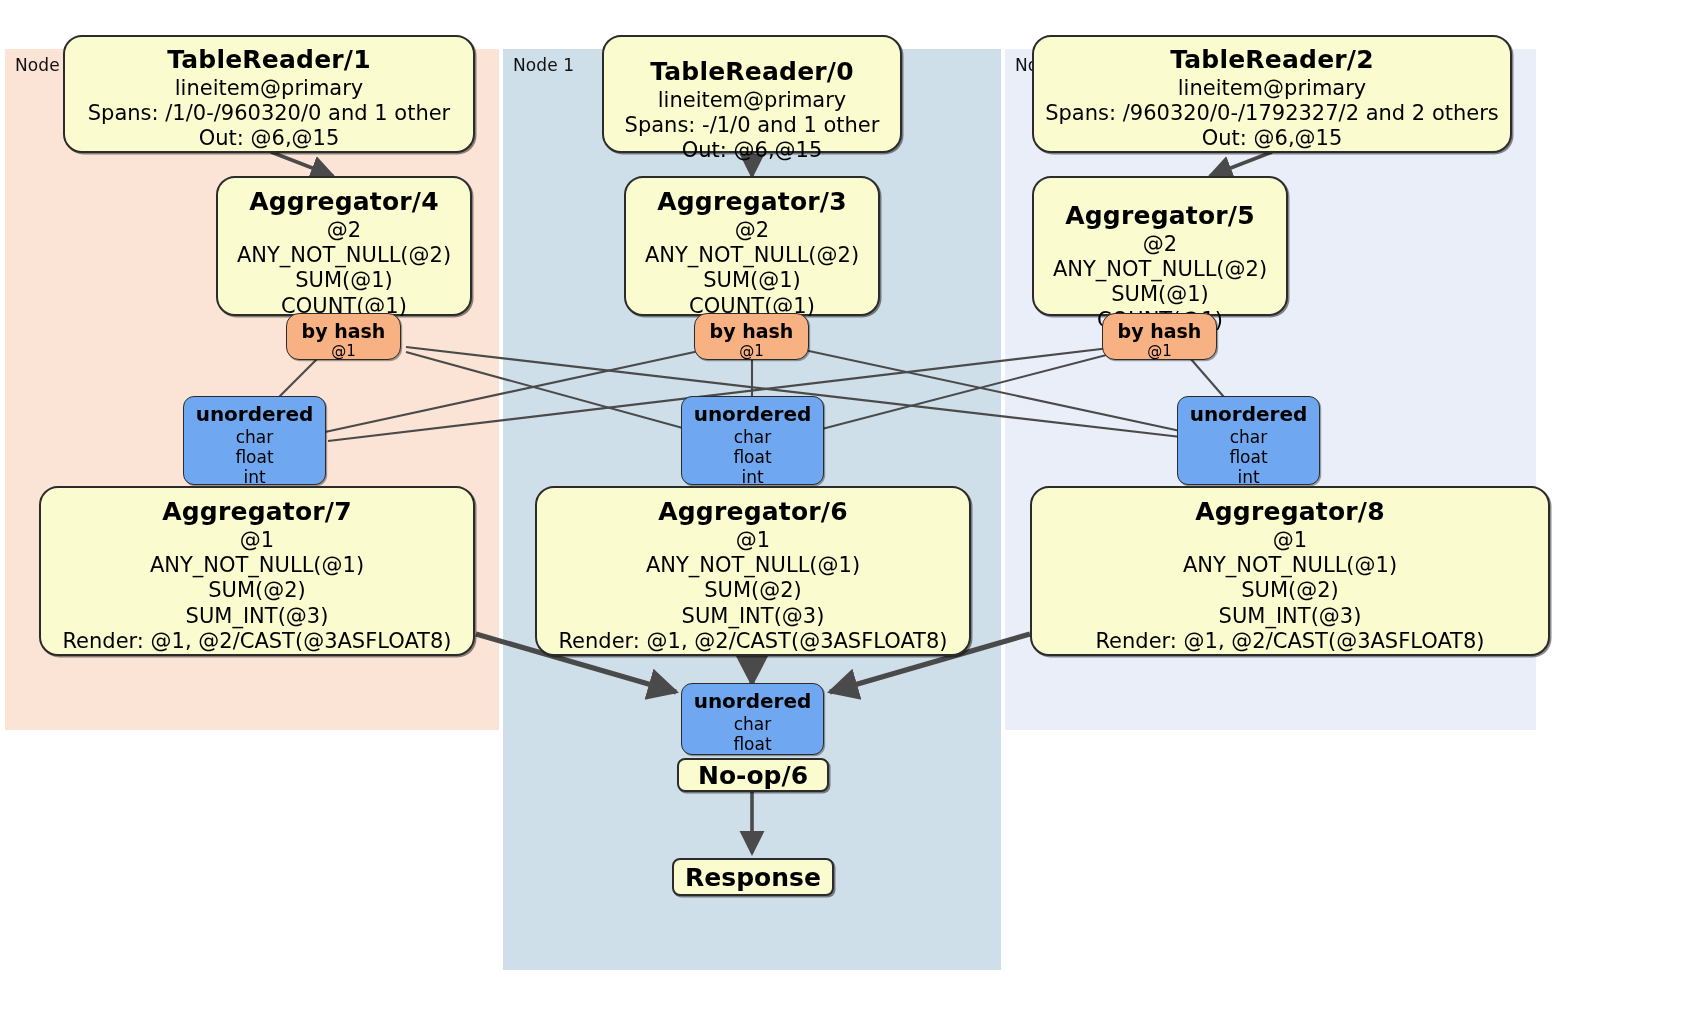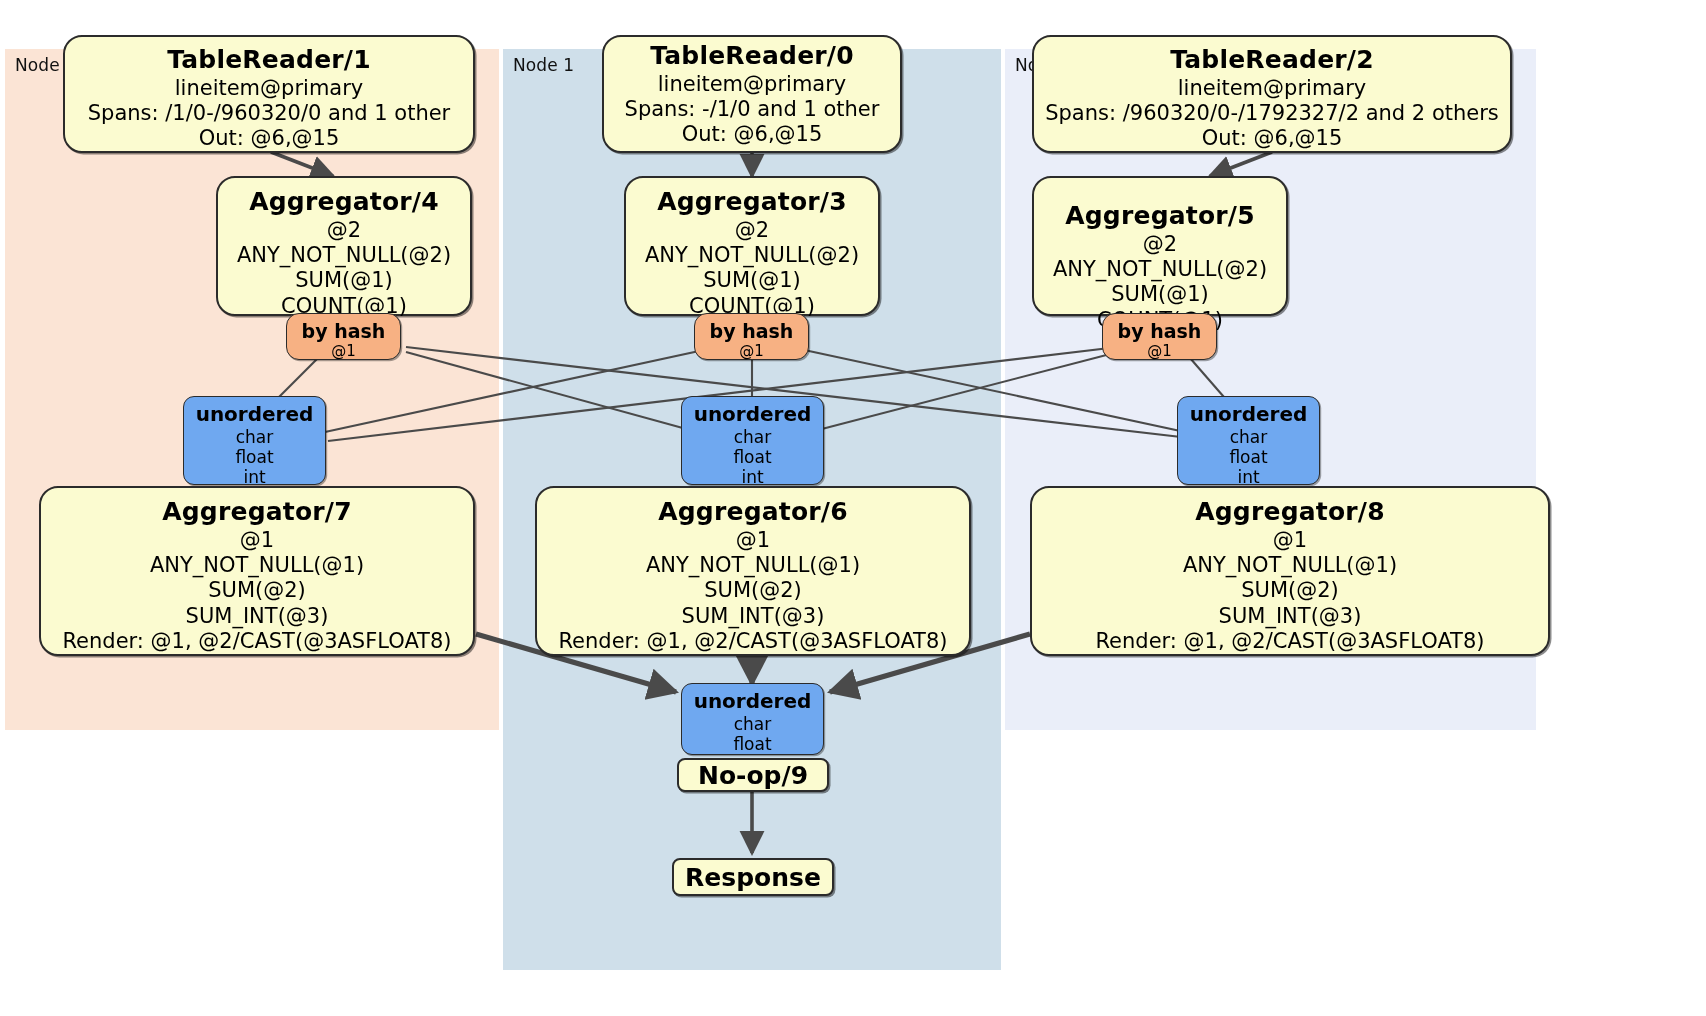--- a/index.html
+++ b/index.html
@@ -88,21 +88,21 @@
     <path class="med" d="M752,790 L752,853" marker-end="url(#ah-med)"></path>
   </svg>
 
   <div class="proc" style="left:63px;top:35px;width:412px;height:118px;padding-top:8px;">
     <div class="title">TableReader/1</div>
     <div class="line">lineitem@primary</div>
     <div class="line">Spans: /1/0-/960320/0 and 1 other</div>
     <div class="line">Out: @6,@15</div>
   </div>
 
-  <div class="proc" style="left:602px;top:35px;width:300px;height:118px;padding-top:4px;">
+  <div class="proc" style="left:602px;top:35px;width:300px;height:118px;padding-top:20px;">
     <div class="title">TableReader/0</div>
     <div class="line">lineitem@primary</div>
     <div class="line">Spans: -/1/0 and 1 other</div>
     <div class="line">Out: @6,@15</div>
   </div>
 
   <div class="proc" style="left:1032px;top:35px;width:480px;height:118px;padding-top:8px;">
     <div class="title">TableReader/2</div>
     <div class="line">lineitem@primary</div>
     <div class="line">Spans: /960320/0-/1792327/2 and 2 others</div>
@@ -192,20 +192,20 @@
     <div class="line">Render: @1, @2/CAST(@3ASFLOAT8)</div>
   </div>
 
   <div class="sync" style="left:681px;top:683px;width:143px;height:72px;">
     <div class="stitle">unordered</div>
     <div class="sline">char</div>
     <div class="sline">float</div>
   </div>
 
   <div class="small-proc" style="left:677px;top:758px;width:152px;height:34px;">
-    <span>No-op/9</span>
+    <span>No-op/6</span>
   </div>
 
   <div class="small-proc" style="left:672px;top:858px;width:162px;height:38px;">
     <span>Response</span>
   </div>
 
 </div>
 
 </body></html>

